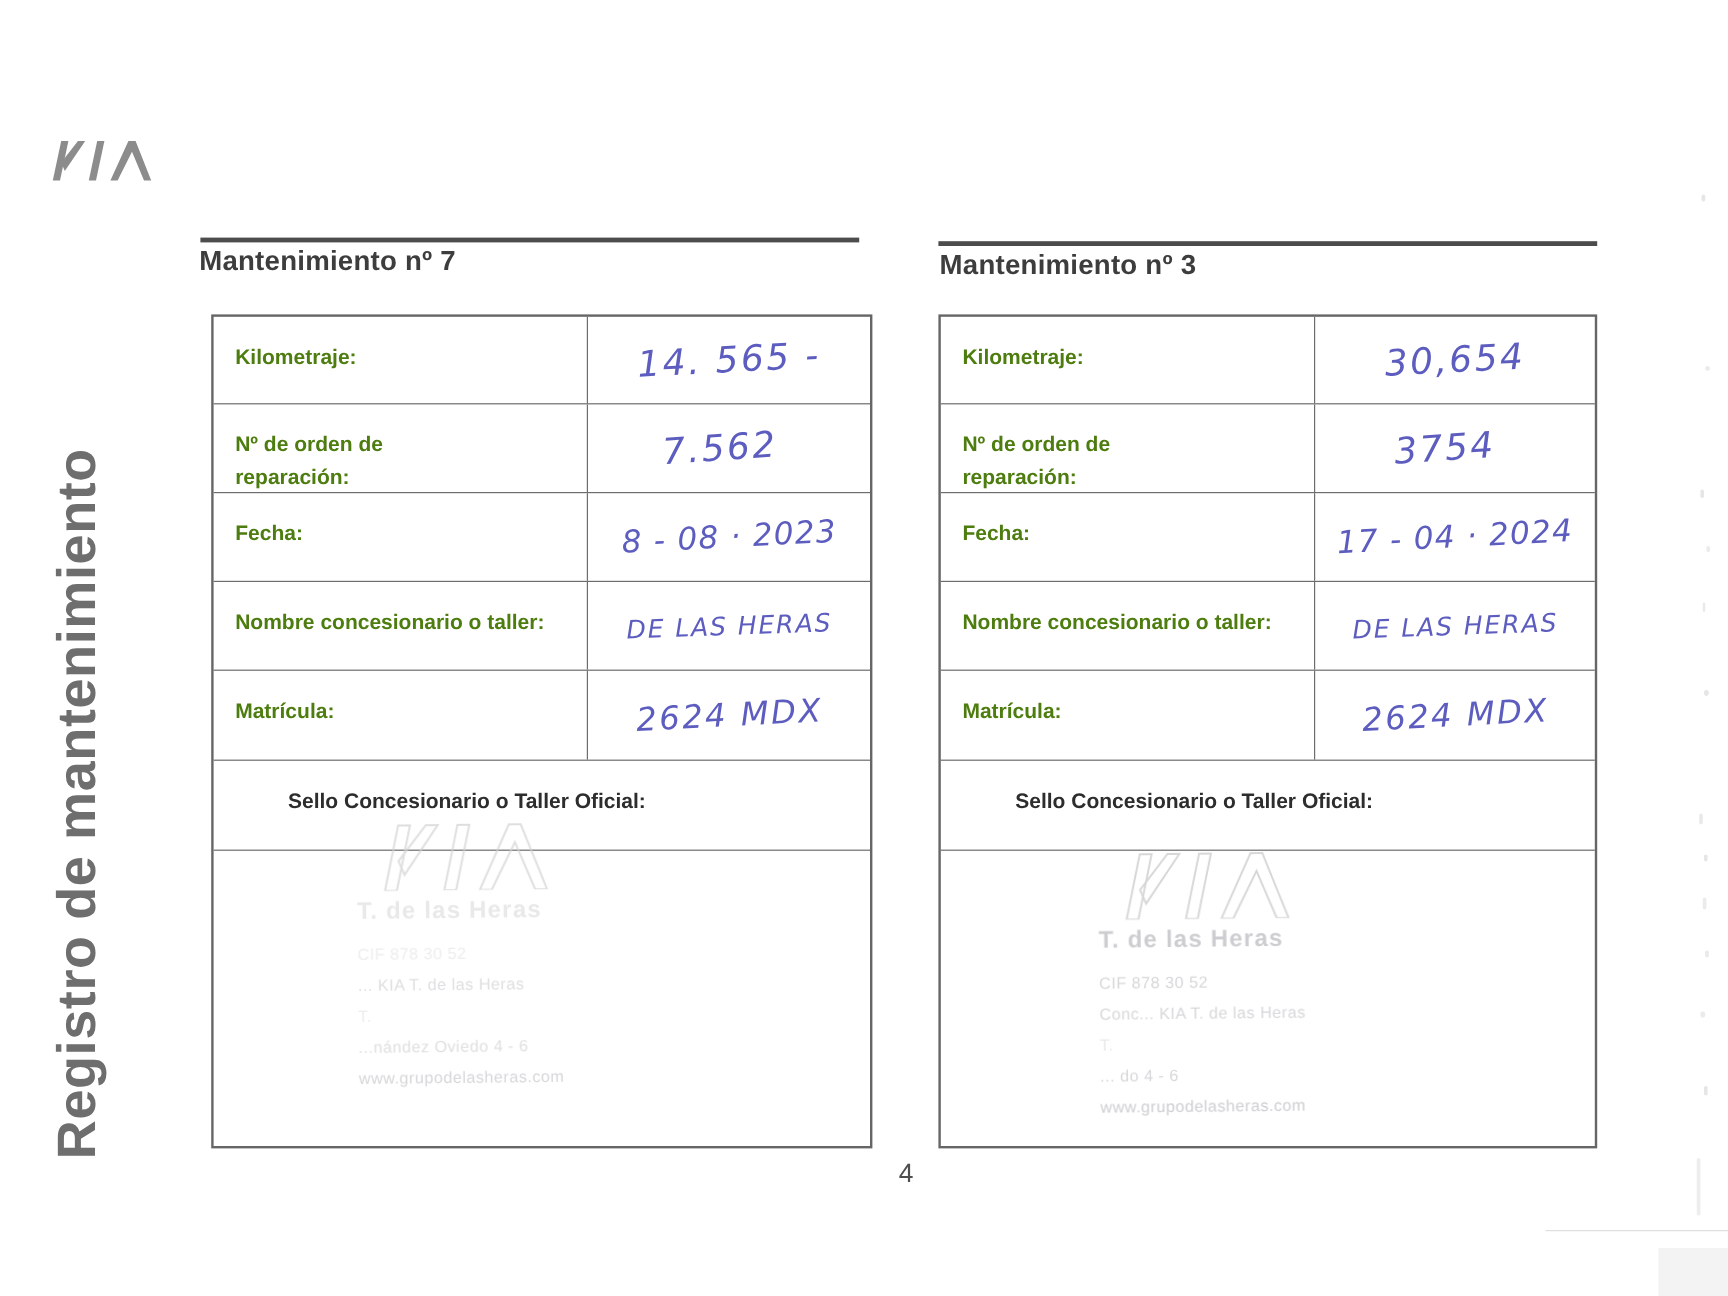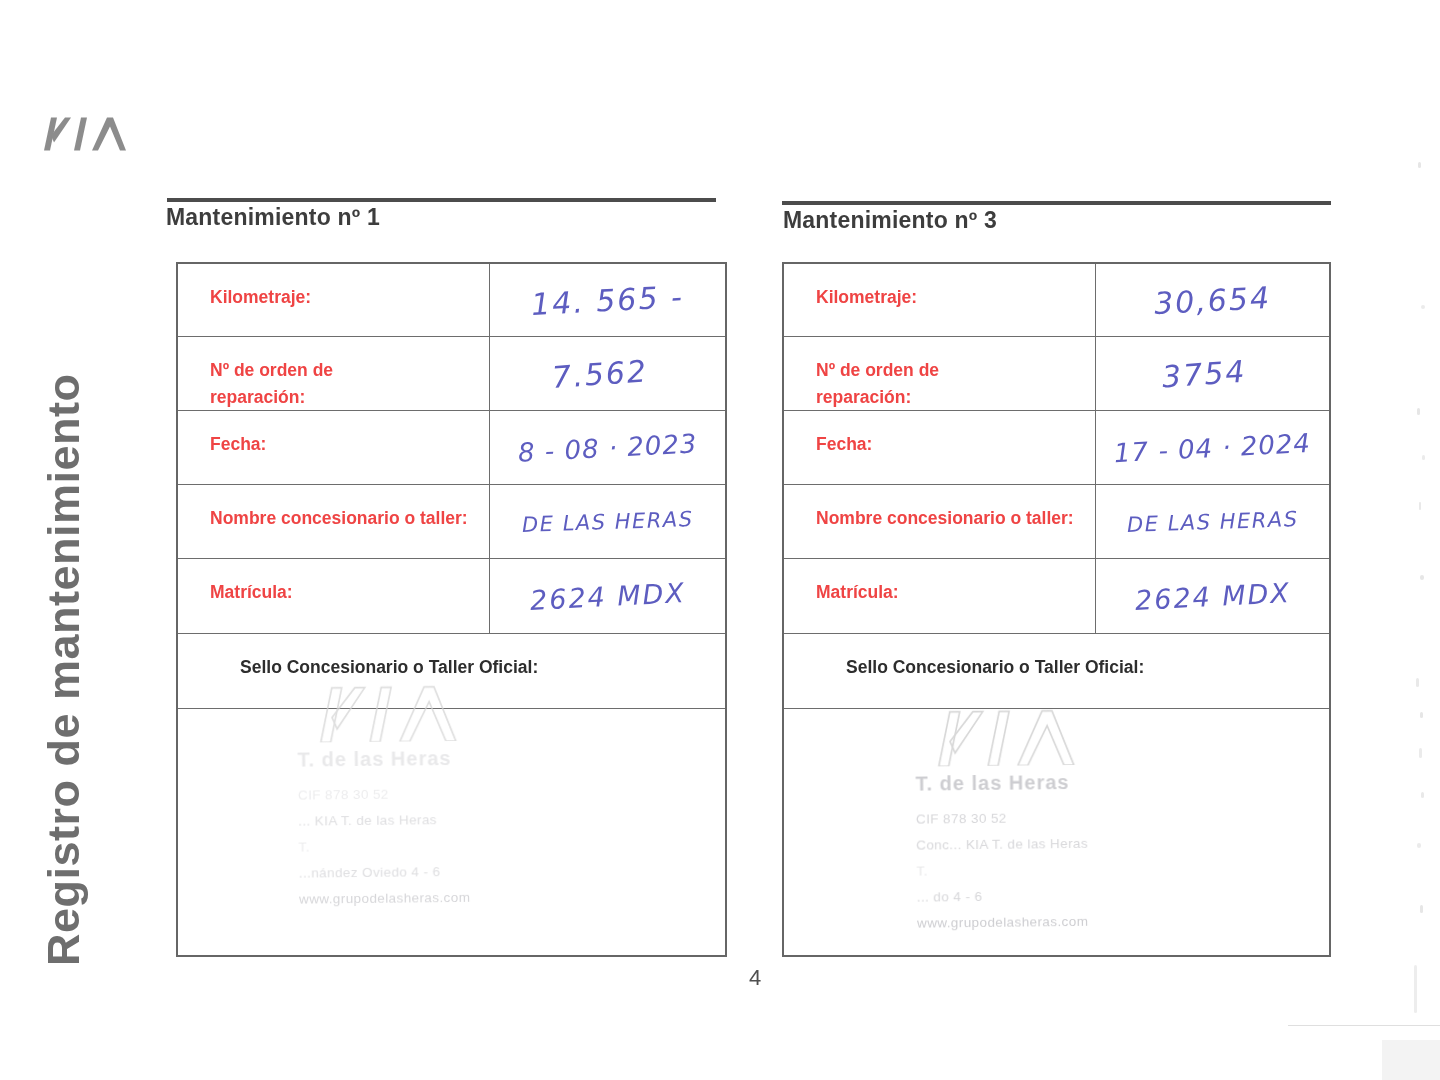--- a/index.html
+++ b/index.html
@@ -26,21 +26,21 @@
   
   .mtable{position:absolute;top:262px;width:551px;height:695px;border:2px solid #666;box-sizing:border-box;background:transparent;display:flex;flex-direction:column;}
   .mtable.t1{left:176px;}
   .mtable.t2{left:782px;width:549px;}
   .trow{display:flex;border-bottom:1.5px solid #6d6d6d;box-sizing:border-box;flex:0 0 auto;}
   .trow.r1{height:73px;} .trow.r2{height:74px;} .trow.r3{height:74px;}
   .trow.r4{height:74px;} .trow.r5{height:75px;} .trow.r6{height:75px;padding-left:44px;}
   .trow.r7{flex:1 1 auto;border-bottom:none;position:relative;}
   .cell-label{
     width:312px;flex:0 0 312px;border-right:1.5px solid #6d6d6d;box-sizing:border-box;
-    padding:20px 10px 0 32px;font-size:17.5px;font-weight:600;color:#ef4444;line-height:1.55;
+    padding:20px 10px 0 18px;font-size:17.5px;font-weight:600;color:#4d7c0f;line-height:1.55;
   }
   .cell-label .narrow{display:inline-block;max-width:145px;}
   .cell-value{flex:1 1 auto;display:flex;align-items:center;justify-content:center;overflow:visible;}
   .full-label{
     width:100%;box-sizing:border-box;padding:23px 10px 0 18px;
     font-size:17.5px;font-weight:600;color:#2d2d2d;
   }
   
   .hw{
     font-family:"DejaVu Sans", sans-serif;font-style:italic;color:#5d5dc0;
@@ -79,21 +79,21 @@
       <polygon points="2,34 9,1 15,1 8,34"></polygon>
       <polygon points="9,19 23,1 29,1 12,26"></polygon>
       <polygon points="32,34 39,1 45,1 38,34"></polygon>
       <polygon points="50,34 65,1 71,1 84,34 78,34 68,10 56,34"></polygon>
     </g>
   </svg>
 
   <div class="side-title">Registro de mantenimiento</div>
 
   <div class="rule s1"></div>
-  <div class="sec-title s1">Mantenimiento nº 1</div>
+  <div class="sec-title s1">Mantenimiento nº 7</div>
 
   <div class="rule s2"></div>
   <div class="sec-title s2">Mantenimiento nº 3</div>
 
   <div class="mtable t1">
     <div class="trow r1">
       <div class="cell-label">Kilometraje:</div>
       <div class="cell-value">
         <span class="hw km">14. 565 -</span>
       </div>

